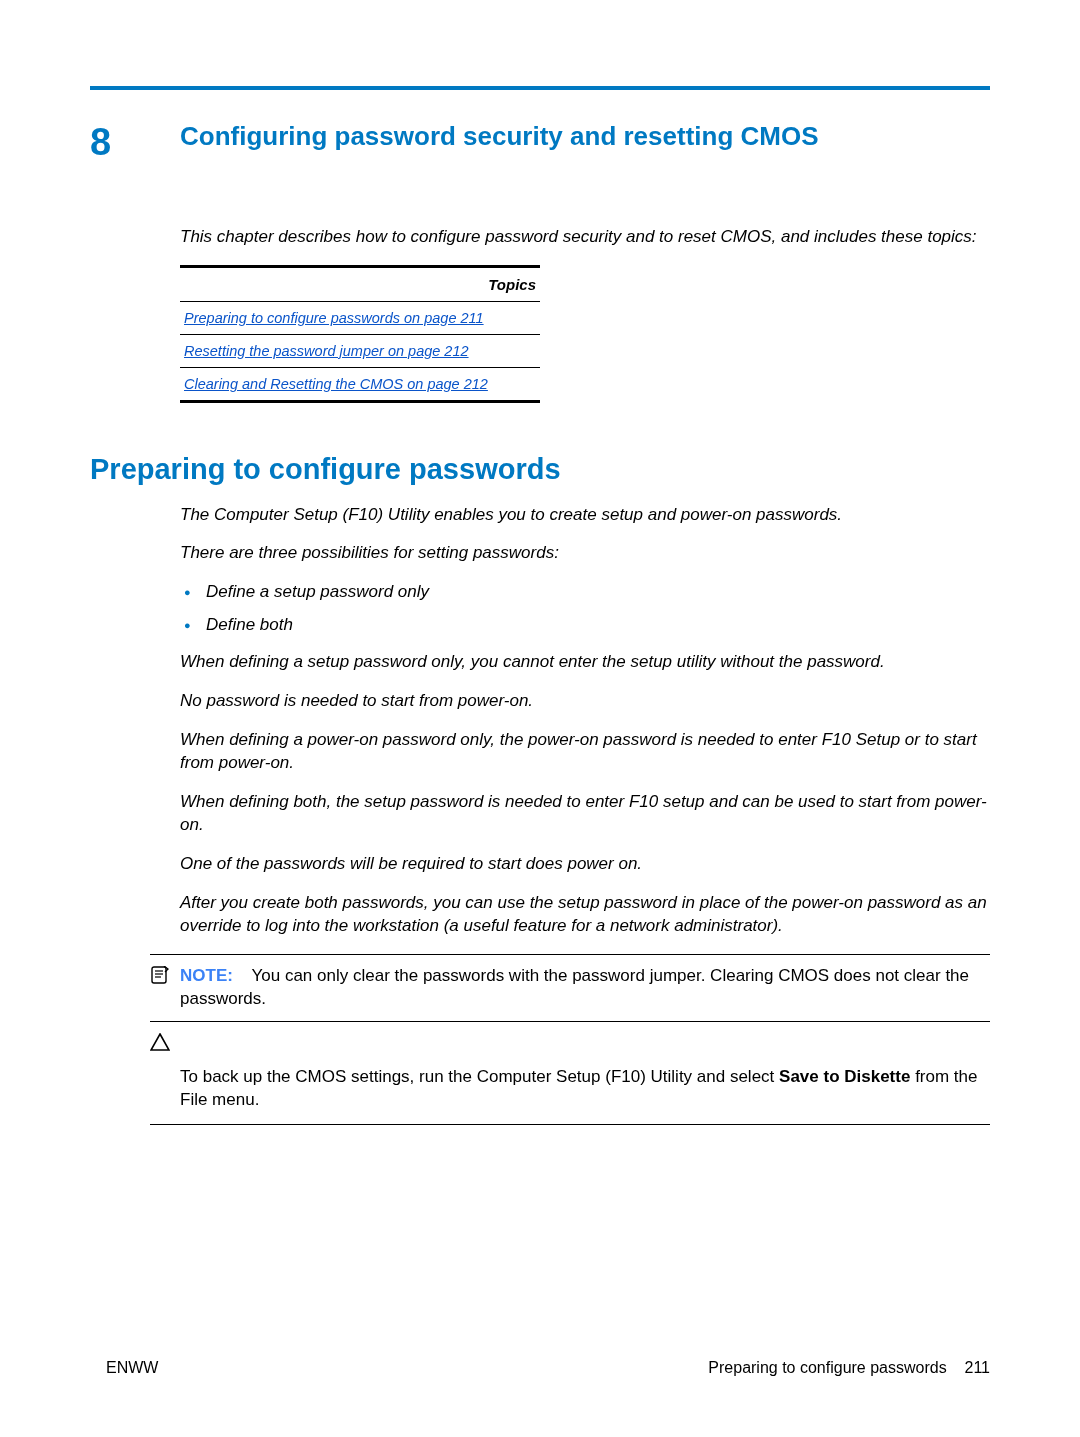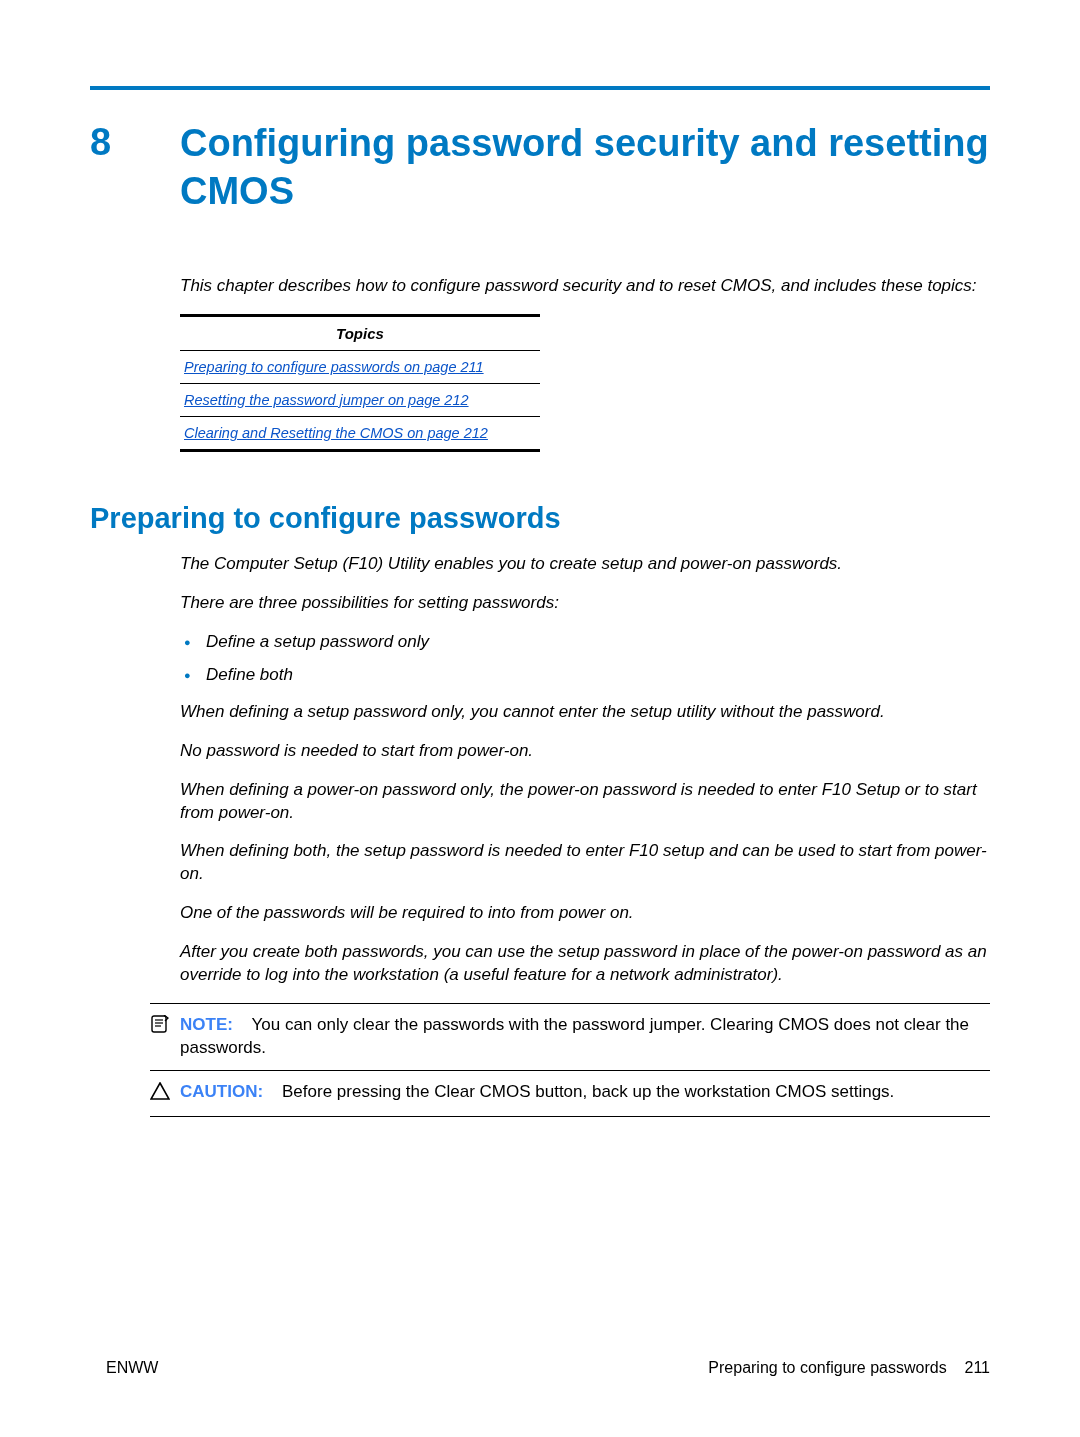--- a/index.html
+++ b/index.html
@@ -22,37 +22,37 @@
   .chapter-num {
     color: #0079c2;
     font-size: 38px;
     font-weight: bold;
     width: 90px;
     flex: 0 0 90px;
     line-height: 1.2;
   }
   .chapter-title {
     color: #0079c2;
-    font-size: 38px;
+    font-size: 26px;
     font-weight: bold;
     line-height: 1.25;
   }
   .body-indent { margin-left: 90px; font-style: italic; }
   p.body {
     font-size: 17px;
     line-height: 1.35;
     margin-bottom: 16px;
   }
   
   .topics-wrap { width: 360px; margin-top: 6px; margin-bottom: 50px; }
   .top-bar { height: 3px; background: #000; }
   .bot-bar { height: 3px; background: #000; }
   .thin-sep { height: 1px; background: #000; }
   .topics-header {
-    text-align: center;
+    text-align: right;
     font-weight: bold;
     font-size: 15px;
     padding: 8px 4px;
   }
   .topic-row {
     padding: 7px 4px;
   }
   .topic-link {
     color: #0a54c9;
     font-size: 14.5px;
@@ -171,21 +171,21 @@
 
     <ul class="bullets">
       <li>Define a setup password only</li>
       <li>Define both</li>
     </ul>
 
     <p class="body">When defining a setup password only, you cannot enter the setup utility without the password.</p>
     <p class="body">No password is needed to start from power-on.</p>
     <p class="body">When defining a power-on password only, the power-on password is needed to enter F10 Setup or to start from power-on.</p>
     <p class="body">When defining both, the setup password is needed to enter F10 setup and can be used to start from power-on.</p>
-    <p class="body">One of the passwords will be required to into from power on.</p>
+    <p class="body">One of the passwords will be required to start does power on.</p>
     <p class="body">After you create both passwords, you can use the setup password in place of the power-on password as an override to log into the workstation (a useful feature for a network administrator).</p>
   </div>
 
   <div class="callout-stack">
     <div class="callout-block">
       <div class="callout-row">
         <div class="callout-icon">
           <svg width="20" height="18" viewBox="0 0 20 18">
             <rect x="2" y="1" width="14" height="16" rx="2" ry="2" fill="none" stroke="#000" stroke-width="1.4"></rect>
             <line x1="5" y1="5" x2="13" y2="5" stroke="#000" stroke-width="1.2"></line>
@@ -202,26 +202,24 @@
       </div>
     </div>
 
     <div class="callout-block">
       <div class="callout-row">
         <div class="callout-icon">
           <svg width="20" height="18" viewBox="0 0 20 18">
             <polygon points="10,1 19,17 1,17" fill="none" stroke="#000" stroke-width="1.6"></polygon>
           </svg>
         </div>
-        <div class="callout-text">
-          <span class="callout-label">CAUTION:</span>
-          <span>&nbsp;&nbsp;</span>
-          <span>Before pressing the Clear CMOS button, back up the workstation CMOS settings.</span>
-        </div>
-      </div>
+      </div>
+      <p class="callout-p">
+        <span>To back up the CMOS settings, run the Computer Setup (F10) Utility and select </span><span class="bold">Save to Diskette</span><span> from the File menu.</span>
+      </p>
     </div>
   </div>
 
   <div class="footer">
     <span>ENWW</span>
     <span>
       <span>Preparing to configure passwords</span>
       <span>&nbsp;&nbsp;</span>
       <span>211</span>
     </span>

